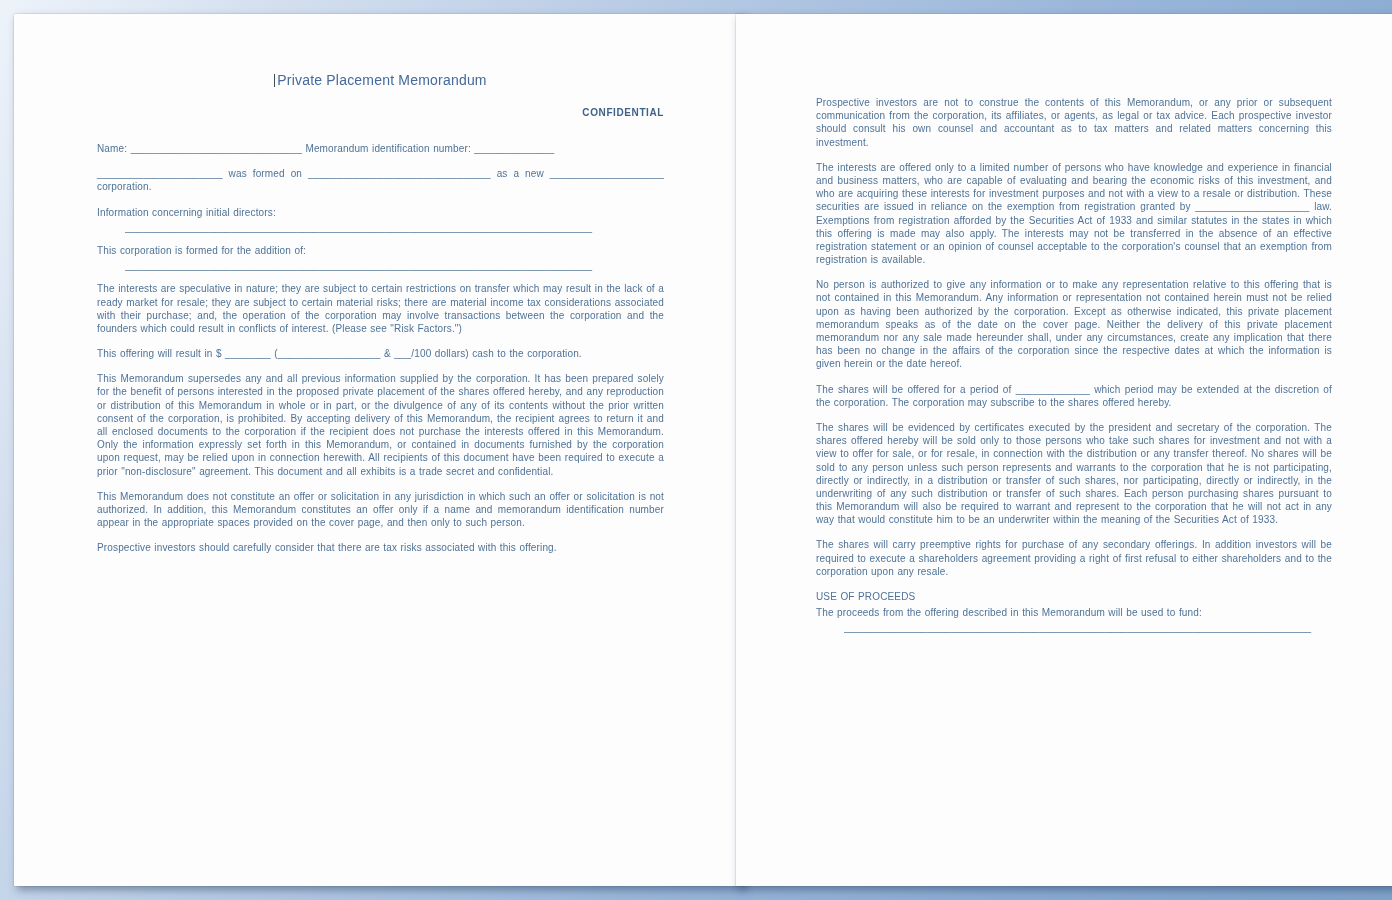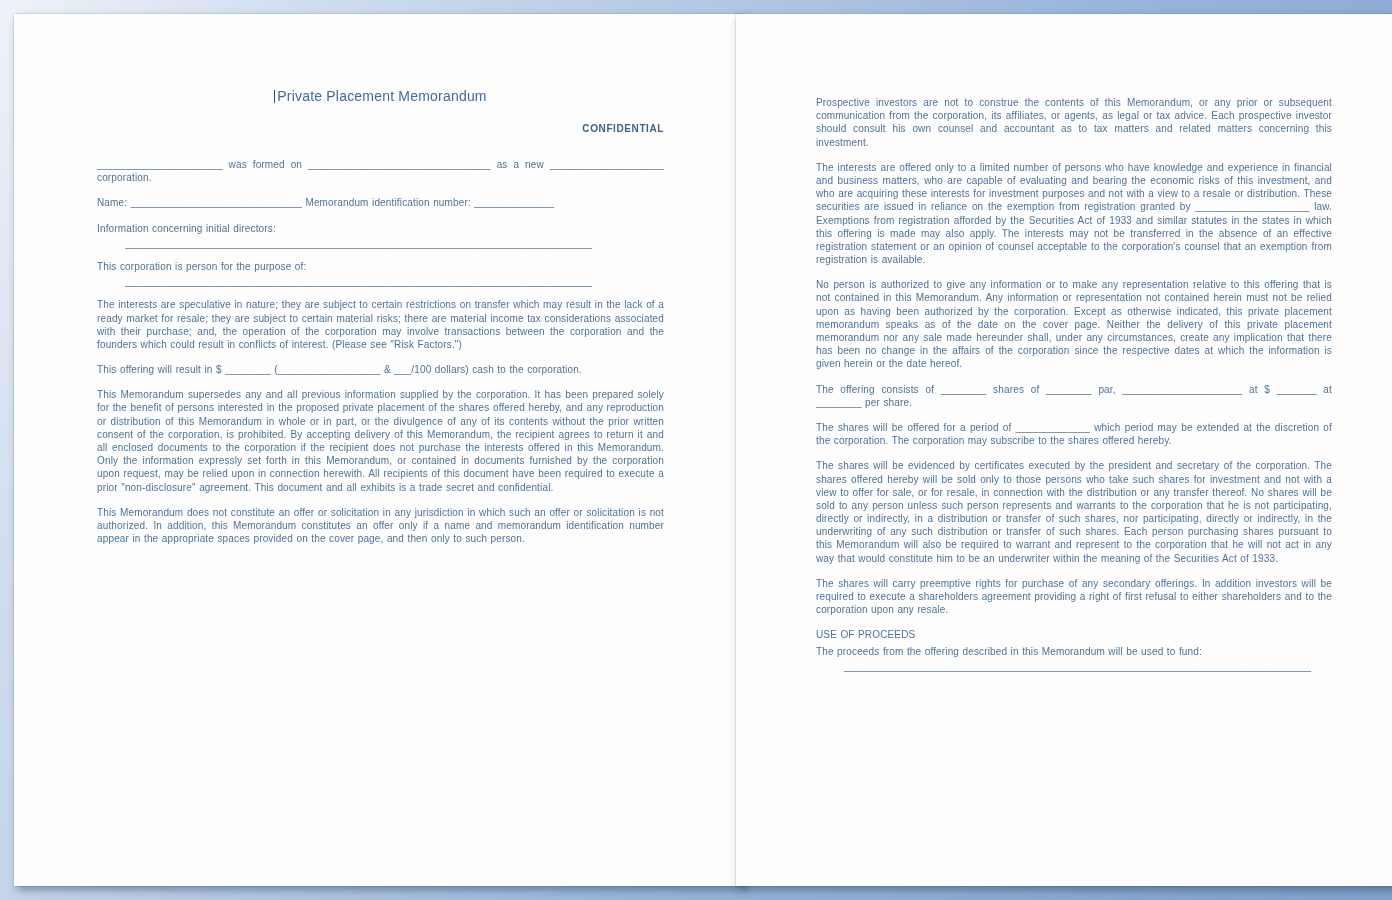--- a/index.html
+++ b/index.html
@@ -6,21 +6,21 @@
   html,body { width:1392px; height:900px; overflow:hidden; }
   body {
     font-family:"Liberation Sans", sans-serif;
     background: linear-gradient(118deg, #eef3fa 0%, #d3dfef 15%, #b3c8e3 38%, #9ab7da 58%, #8aabd2 78%, #7fa2cb 100%);
     position:relative;
   }
   .page {
     position:absolute; top:14px; height:872px; background:#fdfdfe;
     box-shadow: 3px 4px 8px rgba(35,55,85,0.45), 0 0 1px rgba(60,80,110,0.5);
   }
-  .page-1 { left:14px; width:730px; padding:74px 80px 0 83px; }
+  .page-1 { left:14px; width:730px; padding:58px 80px 0 83px; }
   .page-2 { left:736px; width:680px; padding:82px 84px 0 80px; }
   .doc-title {
     font-size:14px; font-weight:normal; color:#44699a; text-align:center;
     letter-spacing:0.2px; margin-bottom:19px;
   }
   .confidential {
     font-size:10px; font-weight:bold; color:#3f6288; text-align:right;
     letter-spacing:0.6px; margin-bottom:24px;
   }
   .page p {
@@ -43,48 +43,48 @@
 <body>
 
 <div style="width:100%;height:100%;">
 
   <div class="page page-1">
     <h1 class="doc-title"><span class="caret"></span><span>Private Placement Memorandum</span></h1>
     <div class="confidential">CONFIDENTIAL</div>
 
 
 
+    <p>Name: ______________________________ Memorandum identification number: ______________</p>
+
     <p>______________________ was formed on ________________________________ as a new ____________________ corporation.</p>
-
-    <p>Name: ______________________________ Memorandum identification number: ______________</p>
 
     <p class="label">Information concerning initial directors:</p>
     <p class="blank-line">____________________________________________________________________________________</p>
 
-    <p class="label">This corporation is person for the purpose of:</p>
+    <p class="label">This corporation is formed for the addition of:</p>
     <p class="blank-line">____________________________________________________________________________________</p>
 
     <p>The interests are speculative in nature; they are subject to certain restrictions on transfer which may result in the lack of a ready market for resale; they are subject to certain material risks; there are material income tax considerations associated with their purchase; and, the operation of the corporation may involve transactions between the corporation and the founders which could result in conflicts of interest. (Please see "Risk Factors.")</p>
 
     <p>This offering will result in $ ________ (__________________ &amp; ___/100 dollars) cash to the corporation.</p>
 
     <p>This Memorandum supersedes any and all previous information supplied by the corporation. It has been prepared solely for the benefit of persons interested in the proposed private placement of the shares offered hereby, and any reproduction or distribution of this Memorandum in whole or in part, or the divulgence of any of its contents without the prior written consent of the corporation, is prohibited. By accepting delivery of this Memorandum, the recipient agrees to return it and all enclosed documents to the corporation if the recipient does not purchase the interests offered in this Memorandum. Only the information expressly set forth in this Memorandum, or contained in documents furnished by the corporation upon request, may be relied upon in connection herewith. All recipients of this document have been required to execute a prior "non-disclosure" agreement. This document and all exhibits is a trade secret and confidential.</p>
 
     <p>This Memorandum does not constitute an offer or solicitation in any jurisdiction in which such an offer or solicitation is not authorized. In addition, this Memorandum constitutes an offer only if a name and memorandum identification number appear in the appropriate spaces provided on the cover page, and then only to such person.</p>
 
+    <p>Prospective investors should carefully consider that there are tax risks associated with this offering.</p>
   </div>
 
   <div class="page page-2">
     <p>Prospective investors are not to construe the contents of this Memorandum, or any prior or subsequent communication from the corporation, its affiliates, or agents, as legal or tax advice. Each prospective investor should consult his own counsel and accountant as to tax matters and related matters concerning this investment.</p>
 
     <p>The interests are offered only to a limited number of persons who have knowledge and experience in financial and business matters, who are capable of evaluating and bearing the economic risks of this investment, and who are acquiring these interests for investment purposes and not with a view to a resale or distribution. These securities are issued in reliance on the exemption from registration granted by ____________________ law. Exemptions from registration afforded by the Securities Act of 1933 and similar statutes in the states in which this offering is made may also apply. The interests may not be transferred in the absence of an effective registration statement or an opinion of counsel acceptable to the corporation's counsel that an exemption from registration is available.</p>
 
     <p>No person is authorized to give any information or to make any representation relative to this offering that is not contained in this Memorandum. Any information or representation not contained herein must not be relied upon as having been authorized by the corporation. Except as otherwise indicated, this private placement memorandum speaks as of the date on the cover page. Neither the delivery of this private placement memorandum nor any sale made hereunder shall, under any circumstances, create any implication that there has been no change in the affairs of the corporation since the respective dates at which the information is given herein or the date hereof.</p>
 
-    <p>The offering consists of ________ shares of ________ par, _____________________ at $ _______ at ________ per share.</p>
 
     <p>The shares will be offered for a period of _____________ which period may be extended at the discretion of the corporation. The corporation may subscribe to the shares offered hereby.</p>
 
     <p>The shares will be evidenced by certificates executed by the president and secretary of the corporation. The shares offered hereby will be sold only to those persons who take such shares for investment and not with a view to offer for sale, or for resale, in connection with the distribution or any transfer thereof. No shares will be sold to any person unless such person represents and warrants to the corporation that he is not participating, directly or indirectly, in a distribution or transfer of such shares, nor participating, directly or indirectly, in the underwriting of any such distribution or transfer of such shares. Each person purchasing shares pursuant to this Memorandum will also be required to warrant and represent to the corporation that he will not act in any way that would constitute him to be an underwriter within the meaning of the Securities Act of 1933.</p>
 
     <p>The shares will carry preemptive rights for purchase of any secondary offerings. In addition investors will be required to execute a shareholders agreement providing a right of first refusal to either shareholders and to the corporation upon any resale.</p>
 
     <p class="section-heading">USE OF PROCEEDS</p>
     <p class="label">The proceeds from the offering described in this Memorandum will be used to fund:</p>
     <p class="blank-line">____________________________________________________________________________________</p>

